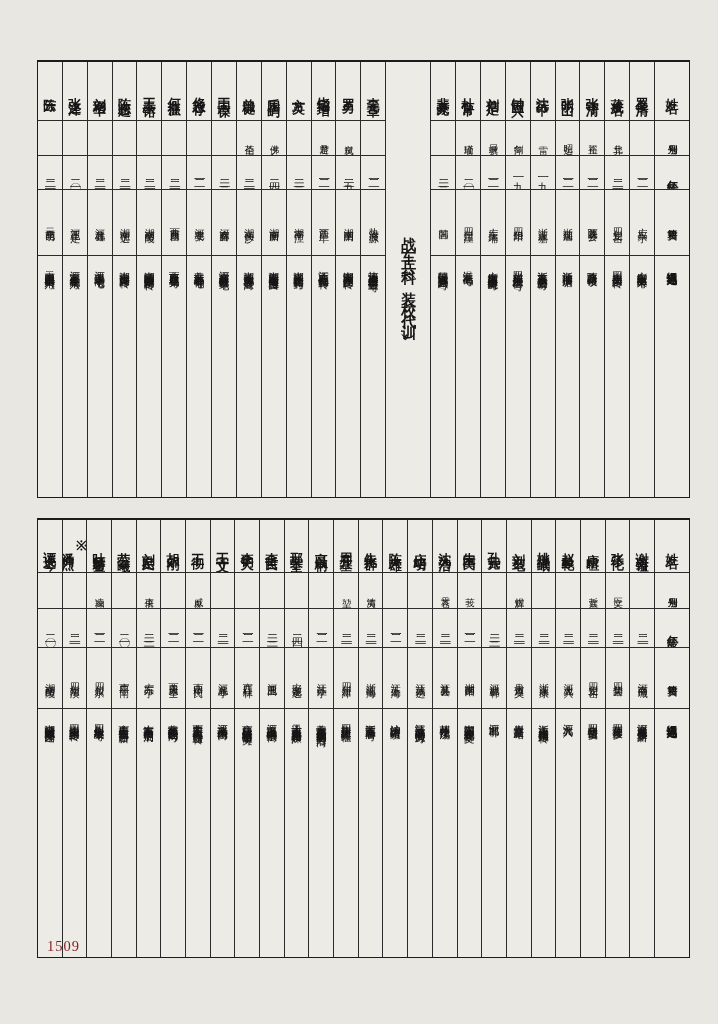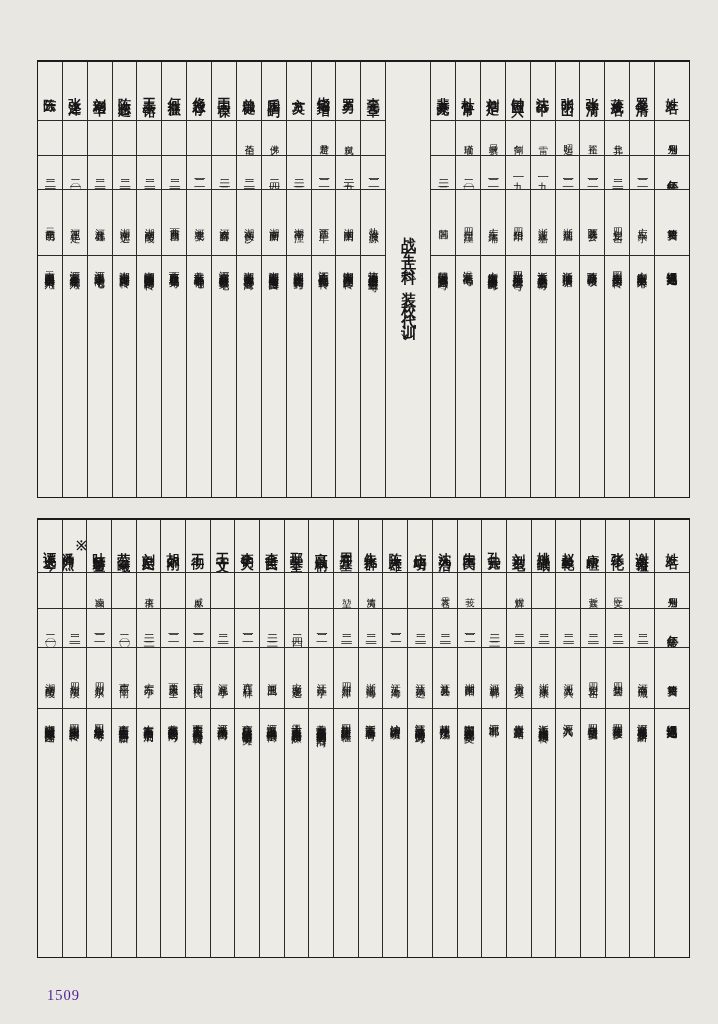--- a/index.html
+++ b/index.html
@@ -58,22 +58,22 @@
   .native .v{font-size:10px;letter-spacing:1.5px;}
   .addr .v{font-size:10.5px;letter-spacing:0.8px;line-height:1.05;}
   .note{font-size:7px;letter-spacing:0;}
   
   .hdr-name{font-size:13px;font-weight:700;letter-spacing:8px;}
   .hdr-small{font-size:11.5px;font-weight:700;letter-spacing:5px;}
   .hdr-native{font-size:11.5px;font-weight:700;letter-spacing:12px;}
   .hdr-addr{font-size:12px;font-weight:700;letter-spacing:26px;}
   .title-col .v{font-size:15px;font-weight:700;letter-spacing:11px;}
   .page-number{
-    position:absolute;left:47px;top:987px;
-    font-size:14.5px;color:#4c1d95;letter-spacing:1px;
+    position:absolute;left:47px;top:938px;
+    font-size:14.5px;color:#7f1d1d;letter-spacing:1px;
   }
 </style>
 </head>
 <body>
 
 <div class="page">
 
   <div class="grid t1">
     <div class="col header-col">
       <div class="cell name">

